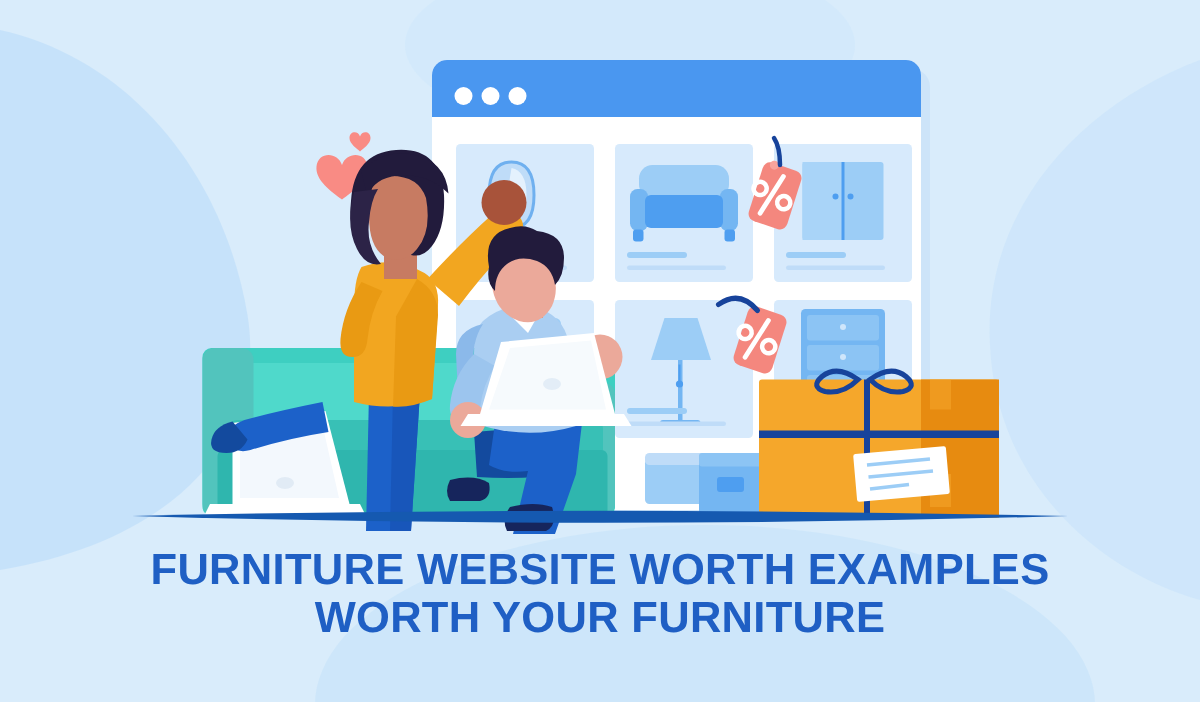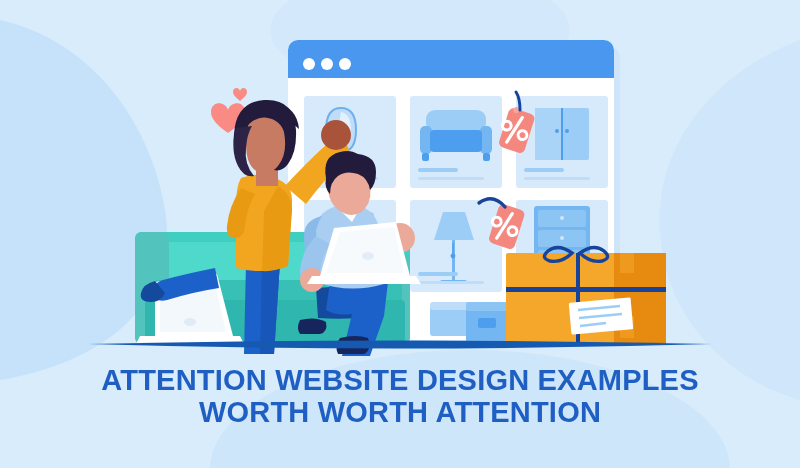--- a/index.html
+++ b/index.html
@@ -258,16 +258,16 @@
           <line x1="579" y1="318" x2="622" y2="314" stroke="#9ccdf6" stroke-width="2.4"></line>
           <line x1="580" y1="326" x2="606" y2="323" stroke="#9ccdf6" stroke-width="2.4"></line>
         </g>
       </g>
 
       <path d="M88,344 q312,-7 624,0 q-312,9 -624,0 Z" fill="#1559b0"></path>
 
     </g>
   </svg>
 
-  <div class="ttl" id="title-line-1">ATTENTION WEBSITE DESIGN EXAMPLES</div>
-  <div class="ttl" id="title-line-2">WORTH WORTH ATTENTION</div>
+  <div class="ttl" id="title-line-1">FURNITURE WEBSITE WORTH EXAMPLES</div>
+  <div class="ttl" id="title-line-2">WORTH YOUR FURNITURE</div>
 
 </div>
 
 </body></html>

